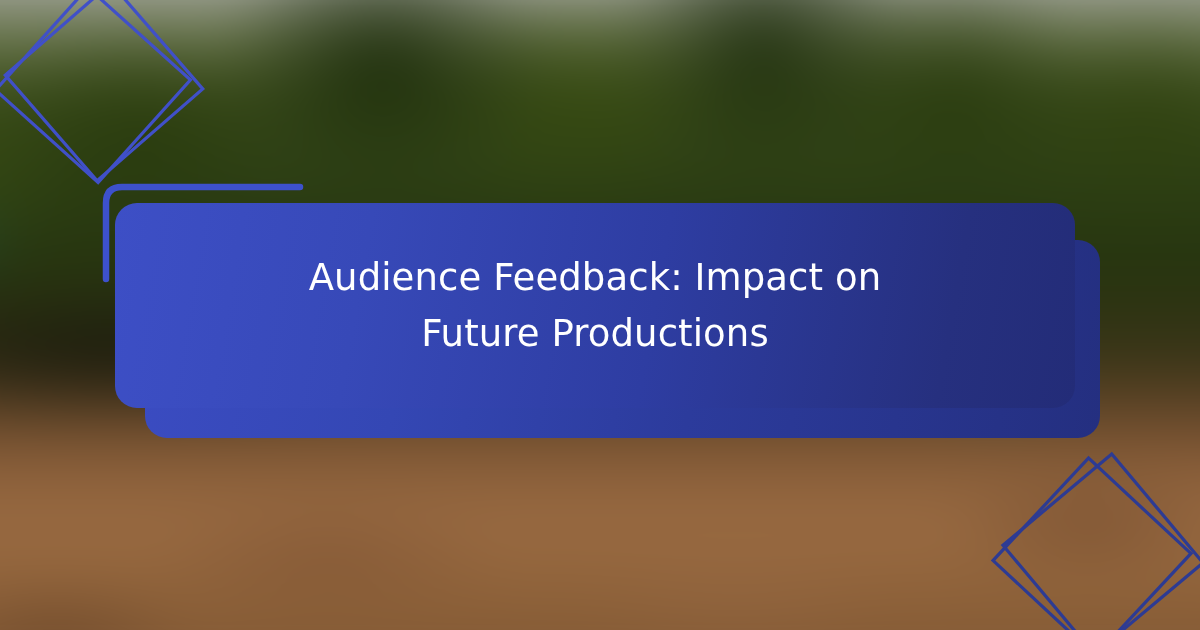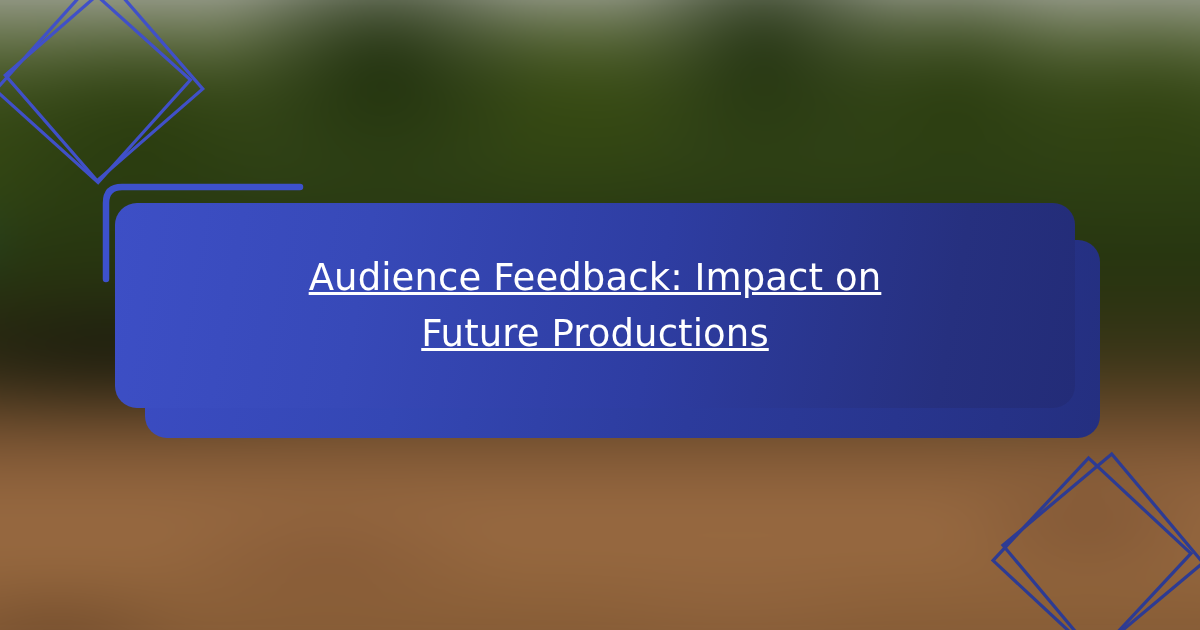--- a/index.html
+++ b/index.html
@@ -101,21 +101,20 @@
   }
 
   .card-title {
     width: 680px;
     text-align: center;
     color: #ffffff;
     font-size: 37px;
     font-weight: 400;
     line-height: 1.5;
     letter-spacing: 0.1px;
-    text-decoration: underline;
   }
 </style>
 </head>
 <body>
 
 <div class="banner">
 
   <div class="bg-photo"></div>
 
   <div class="diamond-group top-left">

